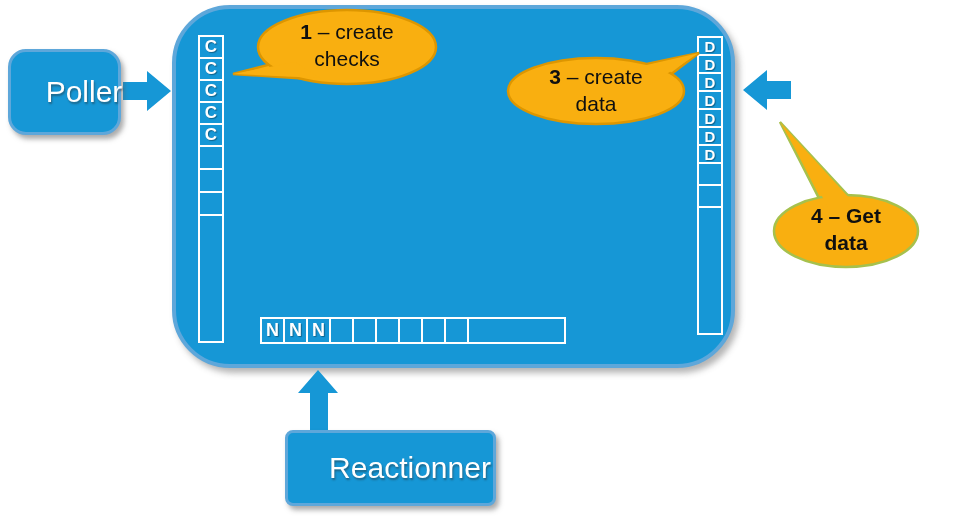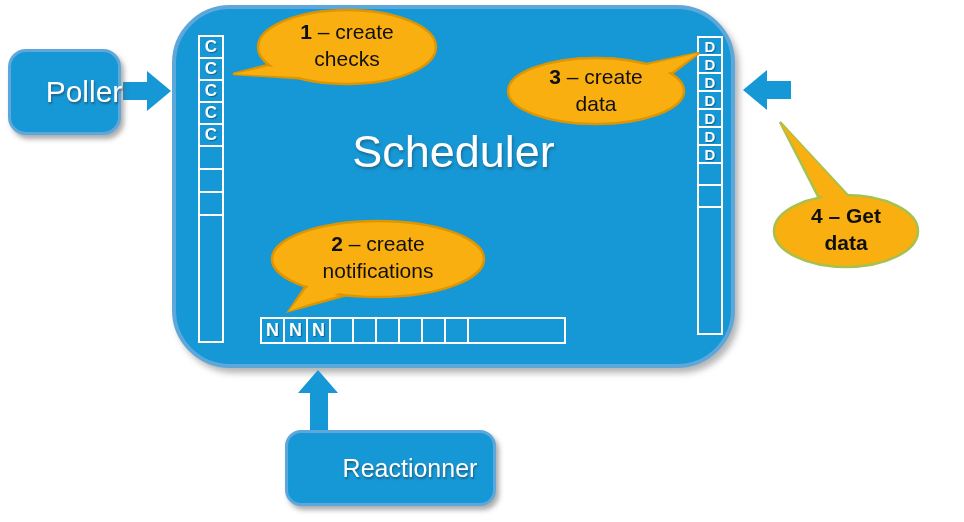--- a/index.html
+++ b/index.html
@@ -13,21 +13,21 @@
     position:absolute;background:var(--blue);
     border:3px solid var(--blue-border);
     box-shadow:3px 4px 5px rgba(90,90,90,.5);
     display:flex;flex-direction:column;align-items:center;justify-content:center;
     color:#fff;text-shadow:1px 2px 2px rgba(40,40,40,.45);padding-left:39px;
   }
   #poller-node{left:8px;top:49px;width:113px;height:86px;border-radius:18px;font-size:30px;}
   #broker-node{left:790px;top:52px;width:165px;height:78px;border-radius:16px;line-height:1.1;}
   #broker-node .main-label{font-size:29px;}
   #broker-node .sub-label{font-size:17px;}
-  #reactionner-node{left:285px;top:430px;width:211px;height:76px;border-radius:16px;font-size:25px;}
+  #reactionner-node{left:285px;top:430px;width:211px;height:76px;border-radius:8px;font-size:30px;}
   
   #scheduler-box{
     position:absolute;left:172px;top:5px;width:563px;height:363px;
     background:var(--blue);border:4px solid var(--blue-border);border-radius:58px;
     box-shadow:4px 5px 6px rgba(90,90,90,.45);
   }
   #scheduler-title{
     position:absolute;left:172px;top:126px;width:563px;text-align:center;
     font-size:45px;color:#fff;text-shadow:1px 2px 3px rgba(40,40,40,.4);
   }
@@ -66,21 +66,20 @@
   
   #arrow-layer{position:absolute;left:0;top:0;pointer-events:none;}
   .arrow{fill:var(--blue);}
 </style>
 </head>
 <body>
 
 <div id="canvas" style="--blue: #1697d6; --blue-border: #5ea7da; --bubble-fill: #f9af10; --bubble-border: #dd9600; --bubble4-border: #a6c14d;">
 
   <div id="scheduler-box"></div>
-  <div id="scheduler-title">Scheduler</div>
 
   <div id="queue-checks" class="queue queue-col">
       <div class="cell letter">C</div>
       <div class="cell letter">C</div>
       <div class="cell letter">C</div>
       <div class="cell letter">C</div>
       <div class="cell letter">C</div>
       <div class="cell empty"></div>
       <div class="cell empty"></div>
       <div class="cell empty"></div>
@@ -129,31 +128,20 @@
       <polygon class="bub" points="8,66 62,52 100,72"></polygon>
       <ellipse class="bub" cx="122" cy="39" rx="89" ry="37"></ellipse>
       <polygon class="bub-cover" points="8,66 70,54 95,70"></polygon>
     </svg>
     <div class="txt" style="left:33px;top:11px;width:178px;">
       <b>1</b> <span>– create
 checks</span>
     </div>
   </div>
 
-  <div id="callout-2" class="callout" style="left:265px;top:218px;width:235px;height:98px;">
-    <svg width="235" height="98">
-      <polygon class="bub" points="24,93 45,62 85,76"></polygon>
-      <ellipse class="bub" cx="113" cy="41" rx="106" ry="38"></ellipse>
-      <polygon class="bub-cover" points="24,93 50,60 80,73"></polygon>
-    </svg>
-    <div class="txt" style="left:7px;top:13px;width:212px;">
-      <b>2</b> <span>– create
-notifications</span>
-    </div>
-  </div>
 
   <div id="callout-3" class="callout" style="left:503px;top:46px;width:212px;height:82px;">
     <svg width="212" height="82">
       <polygon class="bub" points="196,7 125,22 150,42"></polygon>
       <ellipse class="bub" cx="93" cy="45" rx="88" ry="33"></ellipse>
       <polygon class="bub-cover" points="196,7 122,24 145,40"></polygon>
     </svg>
     <div class="txt" style="left:5px;top:18px;width:176px;">
       <b>3</b> <span>– create
 data</span>

